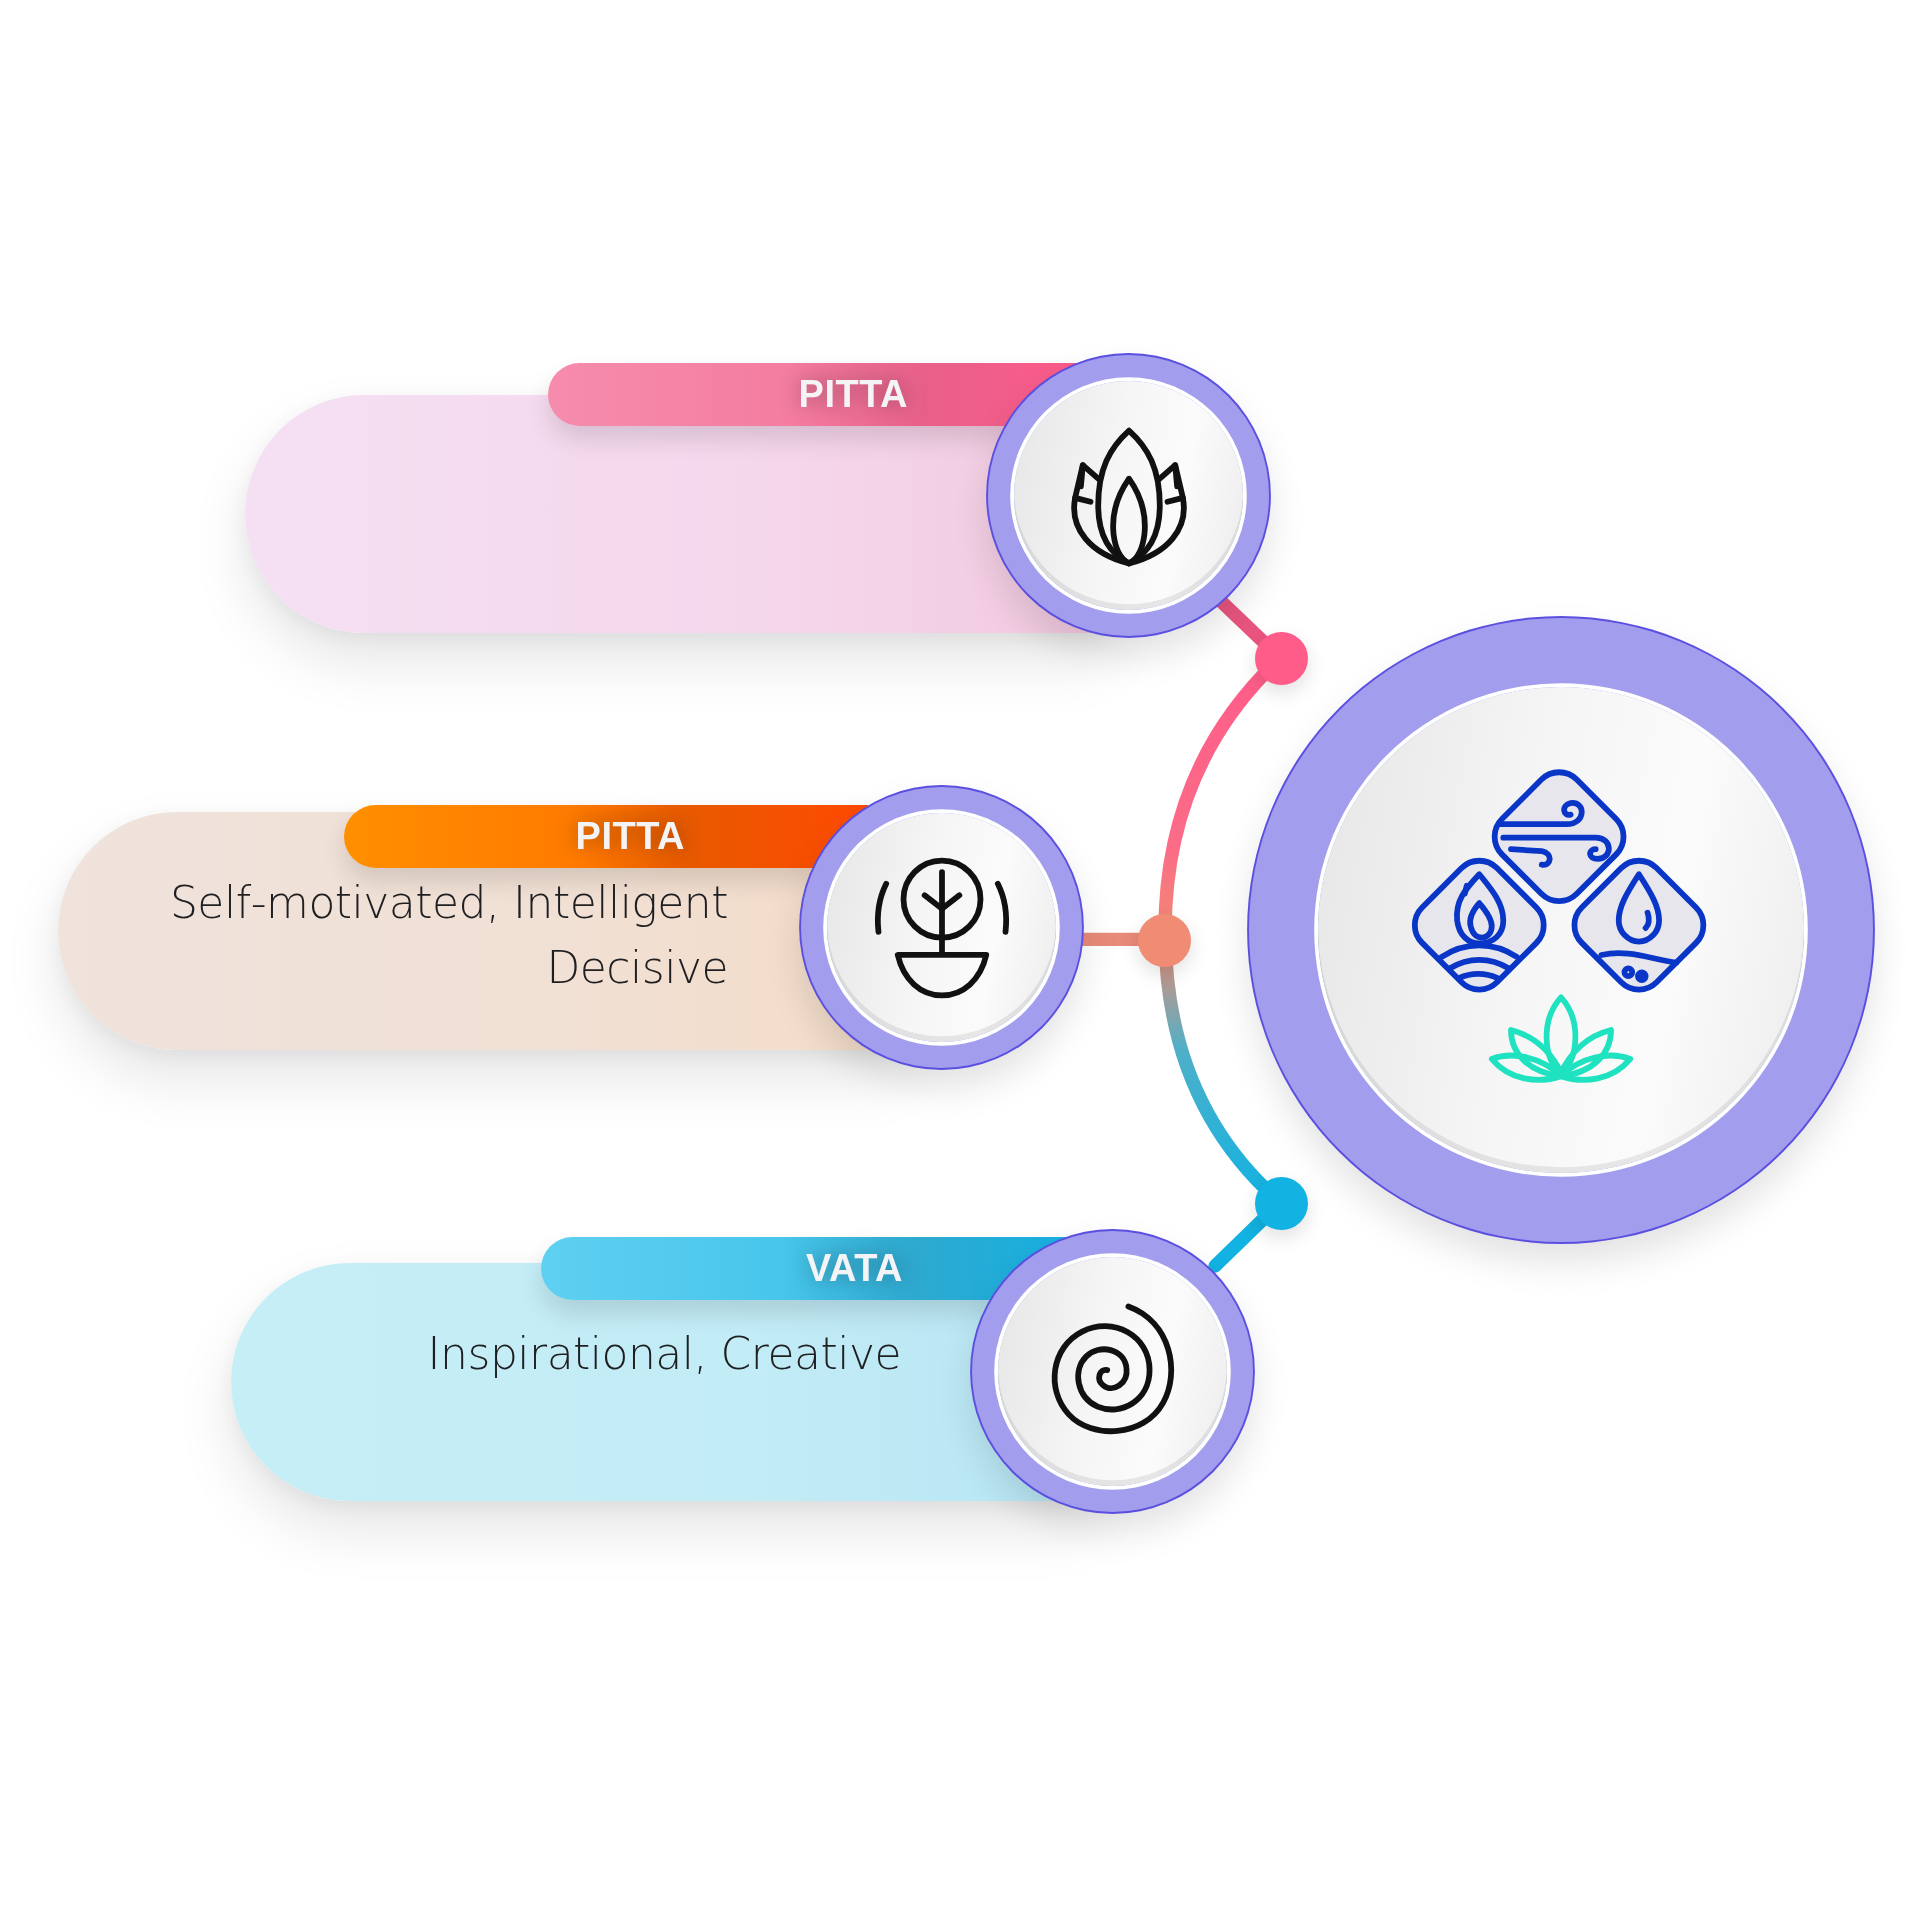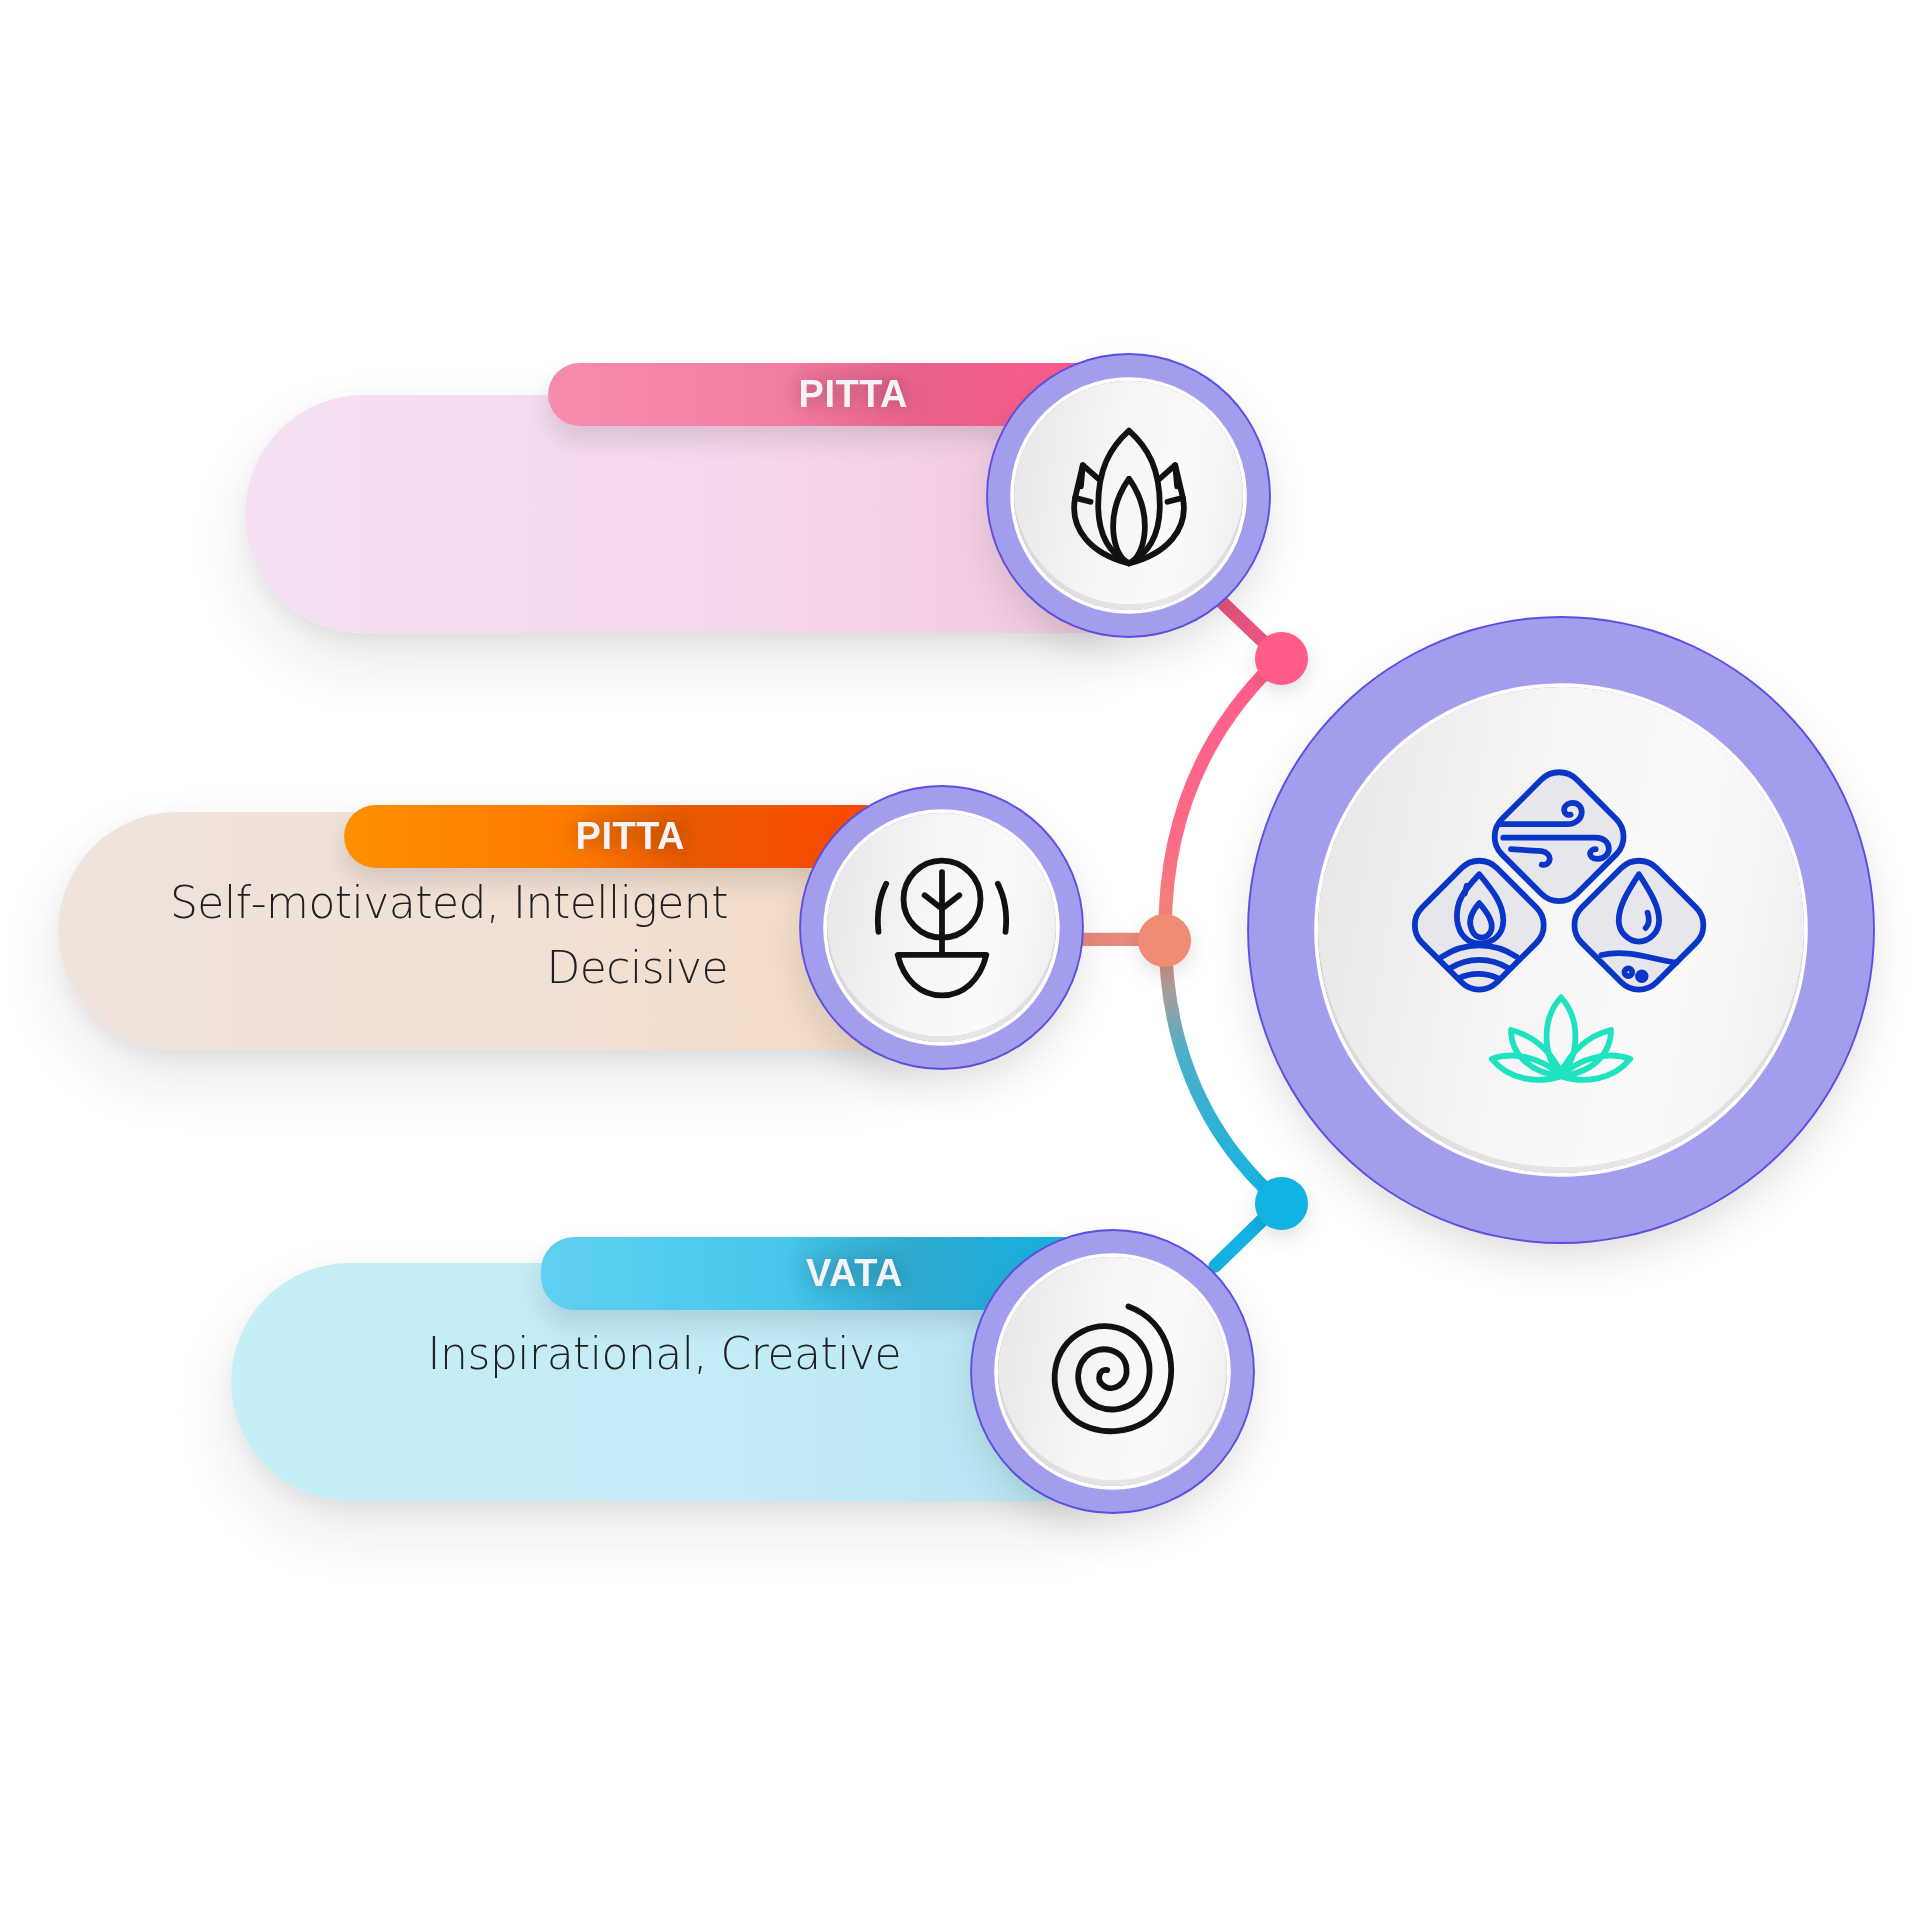--- a/index.html
+++ b/index.html
@@ -94,21 +94,21 @@
     <path d="M138 34 C146 50 148 66 146 84"></path>
   </svg>
 </div>
 
 <div class="card" style="left:231px; top:1263px; width:855px; height:238px;
             background:linear-gradient(90deg,#c6eef6 0%,#c2ecf6 60%,#b8e6f4 100%);">
   <div class="text" style="right:185px; top:58px; width:692px;">
     <div>Inspirational, Creative</div>
   </div>
 </div>
-<div class="tab" style="left:541px; top:1237px; width:533px; height:73px;
+<div class="tab" style="left:541px; top:1237px; width:533px; height:63px;
             background:linear-gradient(90deg,#5fd0f1 0%,#48c6ec 45%,#2ea9cf 70%,#16b1e1 100%);">
   <div class="lbl" style="right:171px;">VATA</div>
 </div>
 <div class="dot" style="left:1255px; top:1177px; width:53px; height:53px; background:#12b2e2;"></div>
 <div class="ring" style="left:972px; top:1231px; width:281px; height:281px;">
   <div class="inner" style="left:26px; top:26px; width:229px; height:229px;"></div>
   <svg class="icon" width="154" height="154" viewBox="0 0 160 160" fill="none" stroke="#111" stroke-width="6" stroke-linecap="round">
     <path d="M96 12 C140 28 150 80 132 112 C112 148 58 150 34 124 C10 98 16 54 48 38 C80 22 118 42 118 78 C118 110 88 126 64 116 C42 106 38 78 52 64 C66 50 92 56 94 76 C96 92 80 102 70 94 C62 88 66 76 74 78"></path>
   </svg>
 </div>

